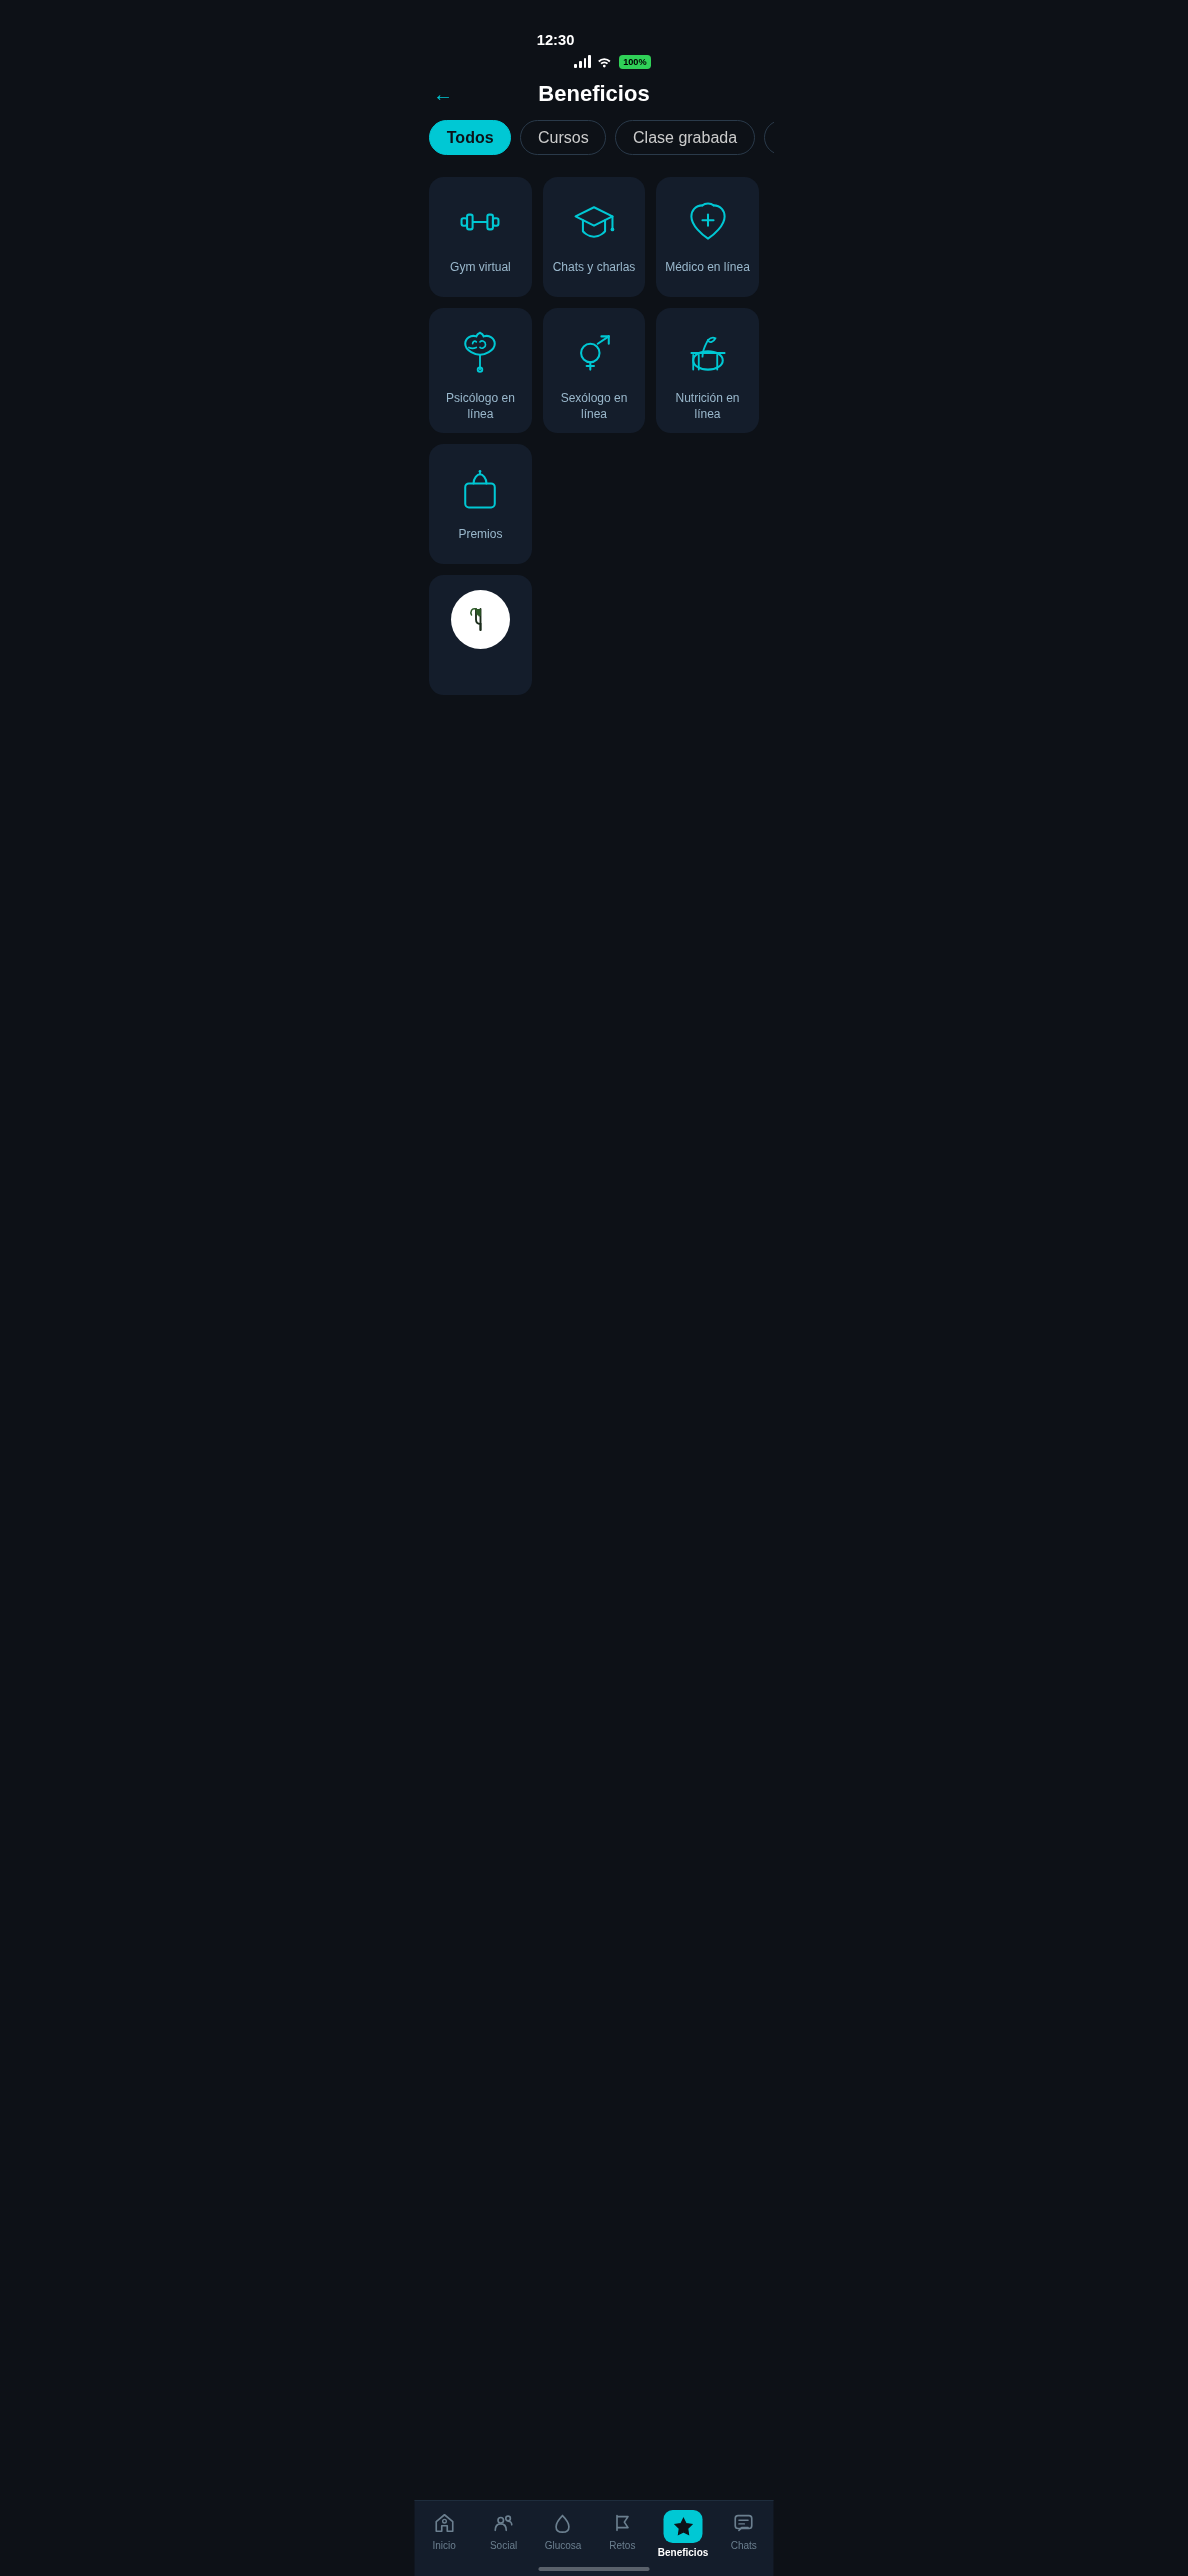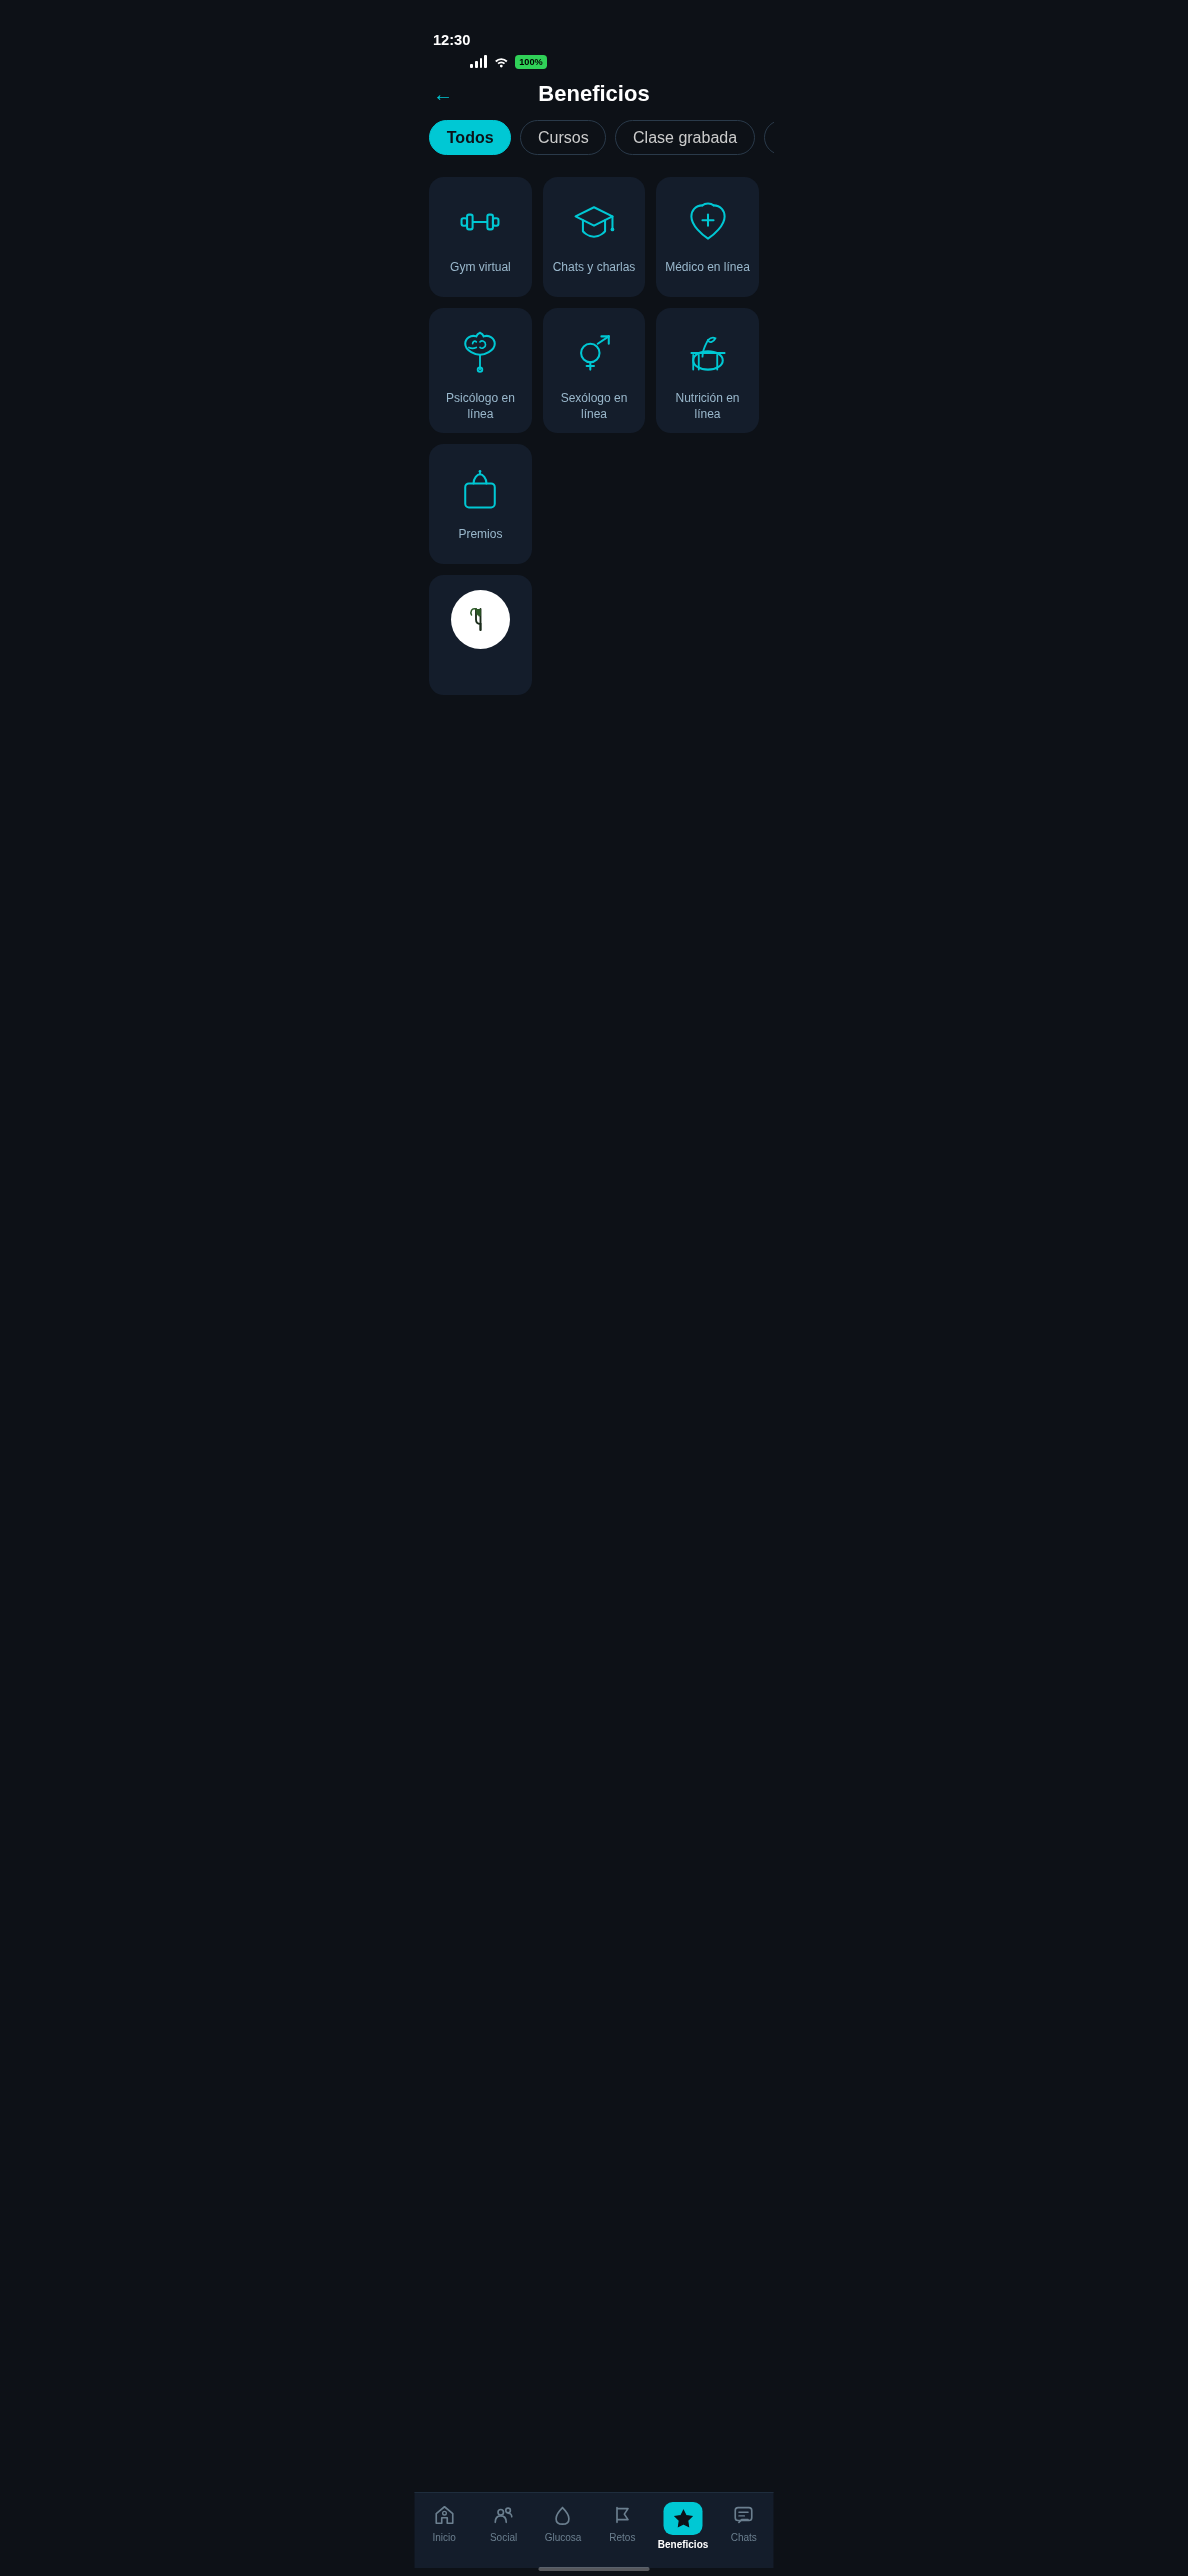--- a/index.html
+++ b/index.html
@@ -11,21 +11,21 @@
       font-family: -apple-system, BlinkMacSystemFont, 'Helvetica Neue', Arial, sans-serif;
       width: 359px;
       min-height: 778px;
       margin: 0 auto;
       position: relative;
       overflow-x: hidden;
     }
 
     .status-bar {
       display: flex;
-      justify-content: flex-start;
+      justify-content: center;
       align-items: center;
       padding: 11px 18.4px 3.7px;
       font-size: 14px;
       font-weight: 600;
     }
 
     .status-time { color: #fff; font-size: 14.7px; font-weight: 700; }
 
     .status-icons {
       display: flex;
@@ -146,21 +146,21 @@
       background: #fff;
       display: flex;
       align-items: center;
       justify-content: center;
       margin-bottom: 9.2px;
       overflow: hidden;
     }
 
     .bottom-nav {
       position: fixed;
-      bottom: 8px;
+      bottom: 0;
       left: 50%;
       transform: translateX(-50%);
       width: 359px;
       background: #141d2b;
       border-top: 0.9px solid #1e2d3d;
       display: flex;
       justify-content: space-around;
       padding: 9.2px 0 18.4px;
     }
 

